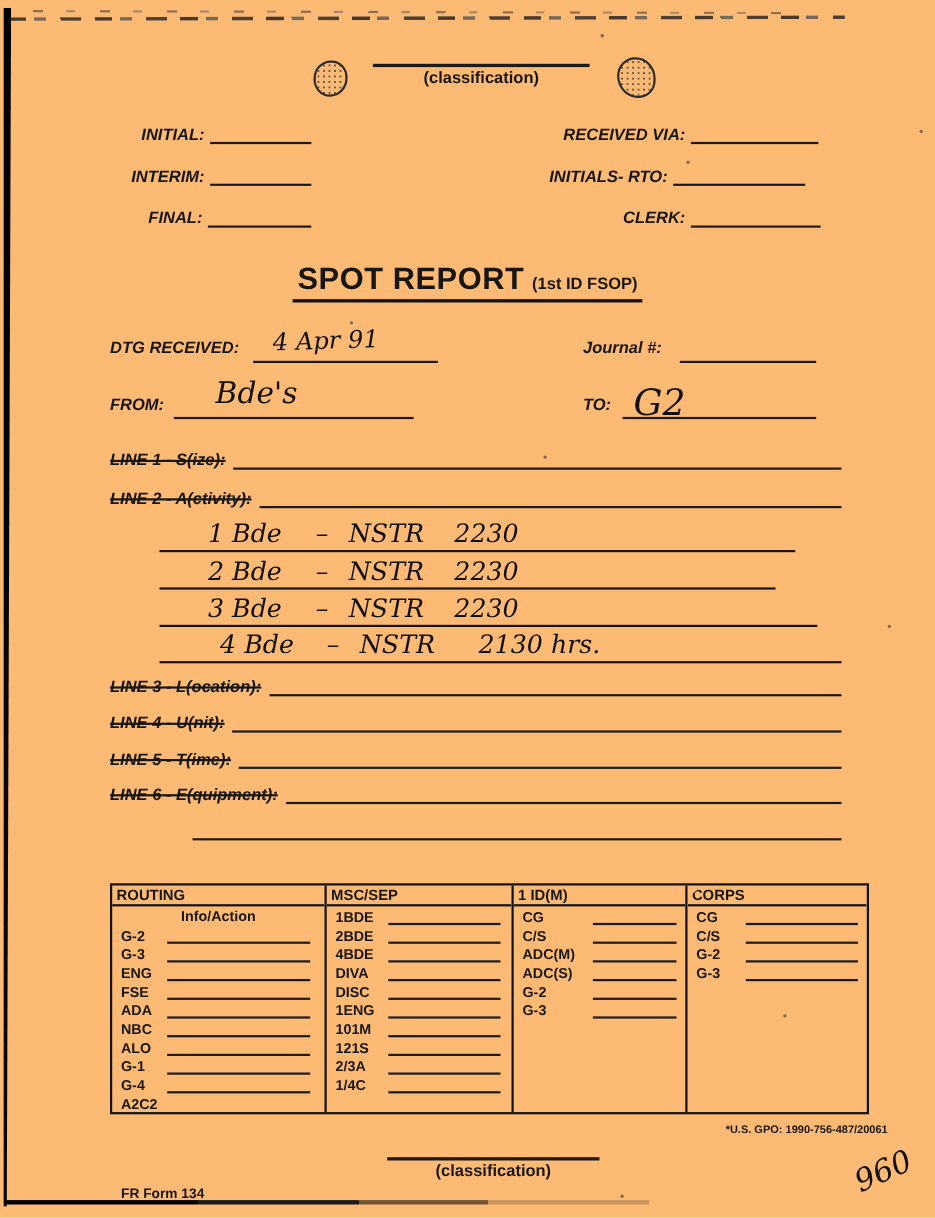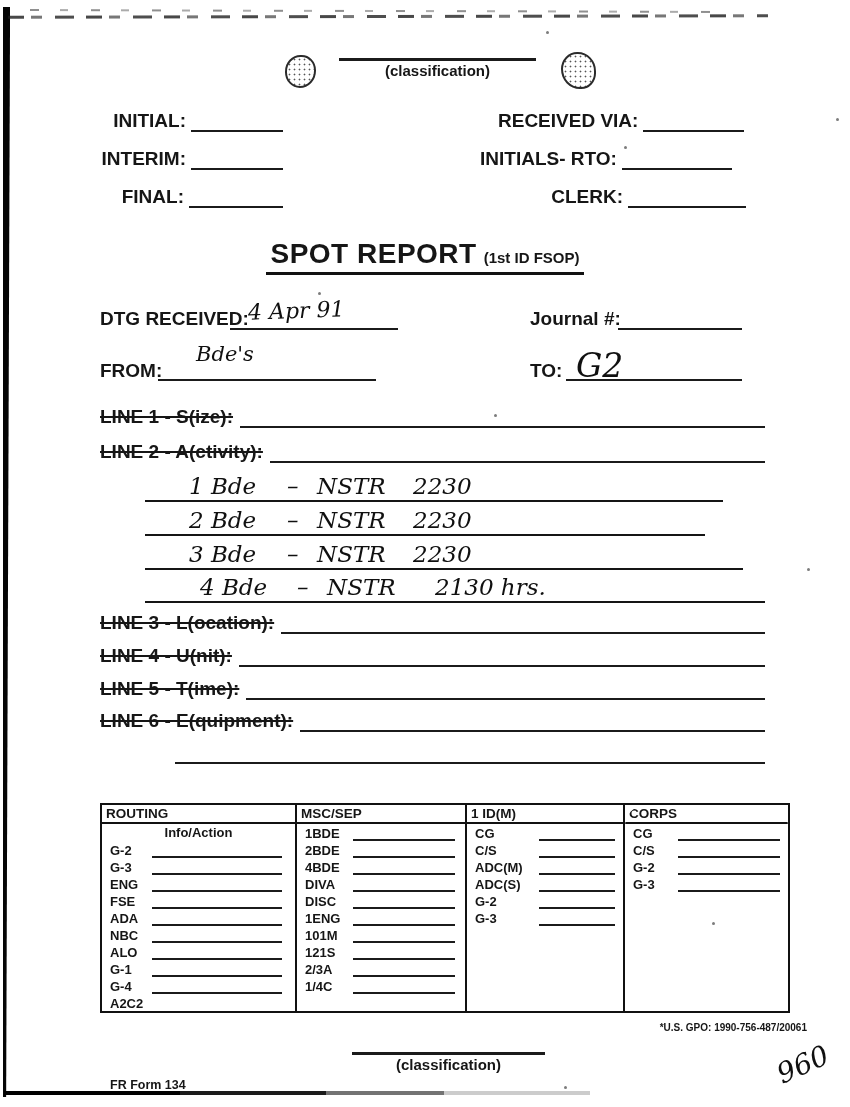--- a/index.html
+++ b/index.html
@@ -1,33 +1,33 @@
 <!DOCTYPE html>
 <html><head>
 <meta charset="utf-8">
 <style>
   html,body{margin:0;padding:0;background:#e8e8e8;}
-  #page{position:relative;width:850px;height:1107px;background:#ffffff;overflow:hidden;
+  #page{position:relative;width:850px;height:1107px;background:#fdba74;overflow:hidden;
         font-family:"Liberation Sans",sans-serif;color:#161616;}
   .abs{position:absolute;}
   
   .scan-left{left:3px;top:7px;width:7px;height:1090px;background:#050505;
              clip-path:polygon(0 0,100% 0,100% 2%,45% 100%,0 100%);}
   .scan-noise1{left:8px;top:15px;width:760px;height:3px;opacity:.8;transform:rotate(-.12deg);
     background:repeating-linear-gradient(90deg,#1a1a1a 0 16px,transparent 16px 23px,#555 23px 34px,transparent 34px 47px,#222 47px 66px,transparent 66px 78px);}
   .scan-noise2{left:30px;top:10px;width:690px;height:2px;opacity:.55;transform:rotate(.15deg);
     background:repeating-linear-gradient(90deg,#333 0 9px,transparent 9px 30px,#666 30px 38px,transparent 38px 61px);}
   .scan-bottom{left:4px;top:1091px;width:586px;height:4px;
     background:linear-gradient(90deg,#000 0 30%,#1b1b1b 30% 55%,rgba(0,0,0,.55) 55% 75%,rgba(0,0,0,.2) 75% 100%);}
   .speck{width:3px;height:3px;background:#444;border-radius:50%;opacity:.7;}
   
   .stamp{border:2px solid #2b2b2b;border-radius:50% 46% 52% 48%;
     background-image:radial-gradient(#555 .8px,transparent 1.1px);background-size:5px 5px;}
   
-  .lab{font-weight:700;font-size:19px;white-space:nowrap;}
+  .lab{font-weight:700;font-size:15px;white-space:nowrap;font-style:italic;}
   .fill{border-bottom:2px solid #1b1b1b;display:inline-block;}
   .hline{height:0;border-bottom:2px solid #1b1b1b;}
   .sf-row{position:absolute;display:flex;align-items:flex-end;}
   .sf-row .lab{flex:1;text-align:right;margin-right:5px;}
   .sf-line{height:19px;}
   
   #title-wrap{left:0;right:0;top:238px;text-align:center;}
   #title-inner{display:inline-block;border-bottom:3px solid #111;padding:0 4px 2px 4px;}
   #title-main{font-weight:700;font-size:28px;letter-spacing:.5px;}
   #title-suffix{font-weight:700;font-size:15px;margin-left:7px;}
@@ -117,21 +117,21 @@
     </span>
   </div>
 
   <span class="abs lab" style="left:100px;top:308px;">DTG RECEIVED:</span>
   <span class="abs hw" style="left:248px;top:298px;font-size:22px;transform:rotate(-2deg);">4 Apr 91</span>
   <div class="abs hline" style="left:230px;top:328px;width:168px;"></div>
   <span class="abs lab" style="left:530px;top:308px;">Journal #:</span>
   <div class="abs hline" style="left:618px;top:328px;width:124px;"></div>
 
   <span class="abs lab" style="left:100px;top:360px;">FROM:</span>
-  <span class="abs hw" style="left:196px;top:342px;font-size:21px;">Bde's</span>
+  <span class="abs hw" style="left:196px;top:342px;font-size:27px;">Bde's</span>
   <div class="abs hline" style="left:158px;top:379px;width:218px;"></div>
   <span class="abs lab" style="left:530px;top:360px;">TO:</span>
   <span class="abs hw" style="left:576px;top:346px;font-size:33px;">G2</span>
   <div class="abs hline" style="left:566px;top:379px;width:176px;"></div>
 
   <div class="line-row" style="left:100px;top:406px;width:665px;">
     <span class="lab">LINE 1 - S(ize):</span>
     <span class="line-fill"></span>
   </div>
   <div class="line-row" style="left:100px;top:441px;width:665px;">

